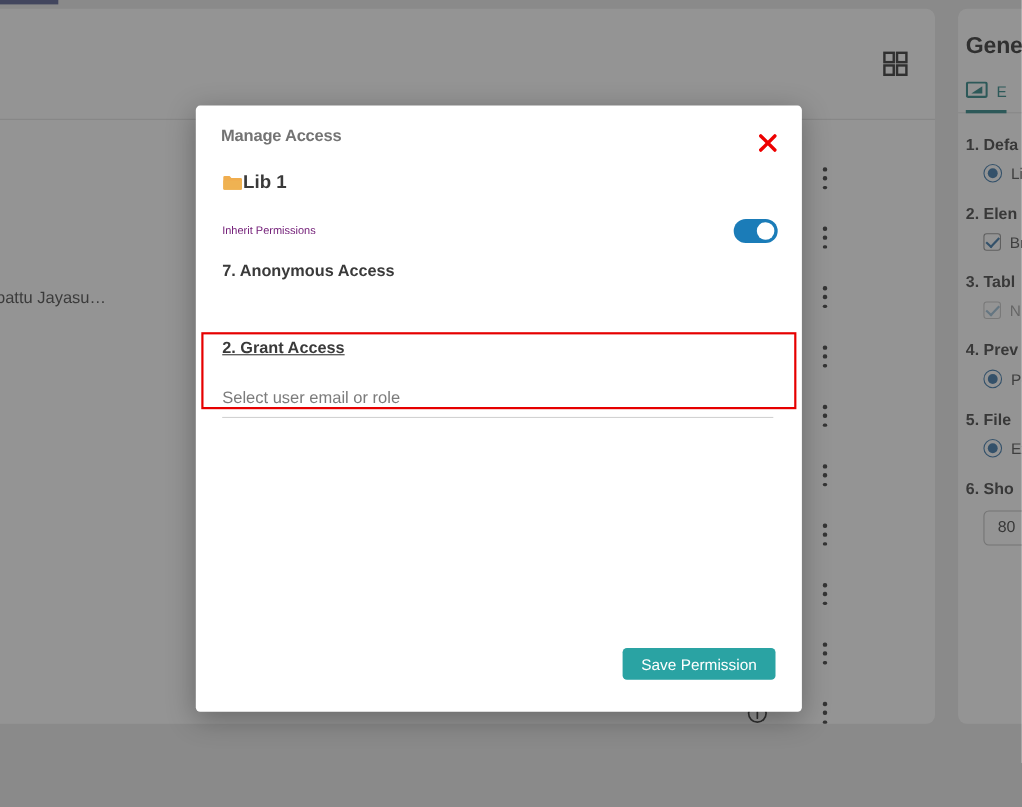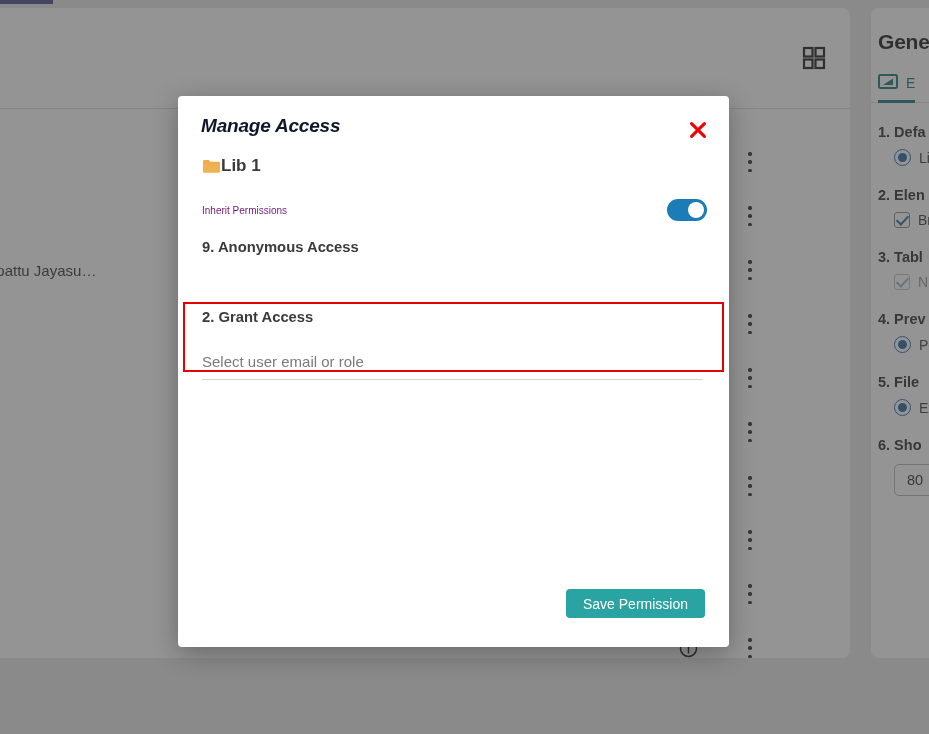--- a/index.html
+++ b/index.html
@@ -230,25 +230,24 @@
     height: 551px;
     background: #ffffff;
     border-radius: 4px;
     box-shadow: 0 6px 26px rgba(0,0,0,0.30);
   }
 
   .modal-title {
     position: absolute;
     left: 23px;
     top: 19px;
-    font-size: 19px;
+    font-size: 15px;
     font-weight: bold;
-    color: #0f172a;
+    color: #737373;
     letter-spacing: -0.2px;
-    font-style: italic;
   }
 
   .close-btn {
     position: absolute;
     right: 18px;
     top: 21px;
     width: 26px;
     height: 26px;
     display: flex;
     align-items: center;
@@ -341,21 +340,21 @@
     position: absolute;
     left: 5px;
     top: 206px;
     width: 541px;
     height: 70px;
     border: 2.5px solid #e60000;
     background: transparent;
     pointer-events: none;
   }
 
-  #grant-heading { top: 213px; }
+  #grant-heading { top: 213px; text-decoration: underline; }
 
   .select-field {
     position: absolute;
     left: 24px;
     top: 257px;
     width: 501px;
     height: 27px;
     border-bottom: 1px solid #d2d2d2;
     font-size: 15px;
     color: #7b7b7b;
@@ -618,21 +617,21 @@
       <span class="folder-name">Lib 1</span>
     </div>
 
     <div class="inherit-row">
       <span class="inherit-label">Inherit Permissions</span>
       <span class="toggle">
         <span class="knob"></span>
       </span>
     </div>
 
-    <div class="section-heading" id="anon-heading">9. Anonymous Access</div>
+    <div class="section-heading" id="anon-heading">7. Anonymous Access</div>
 
 
     <div id="grant-box"></div>
 
     <div class="section-heading" id="grant-heading">2. Grant Access</div>
 
     <div class="select-field">
       <span>Select user email or role</span>
     </div>
 

